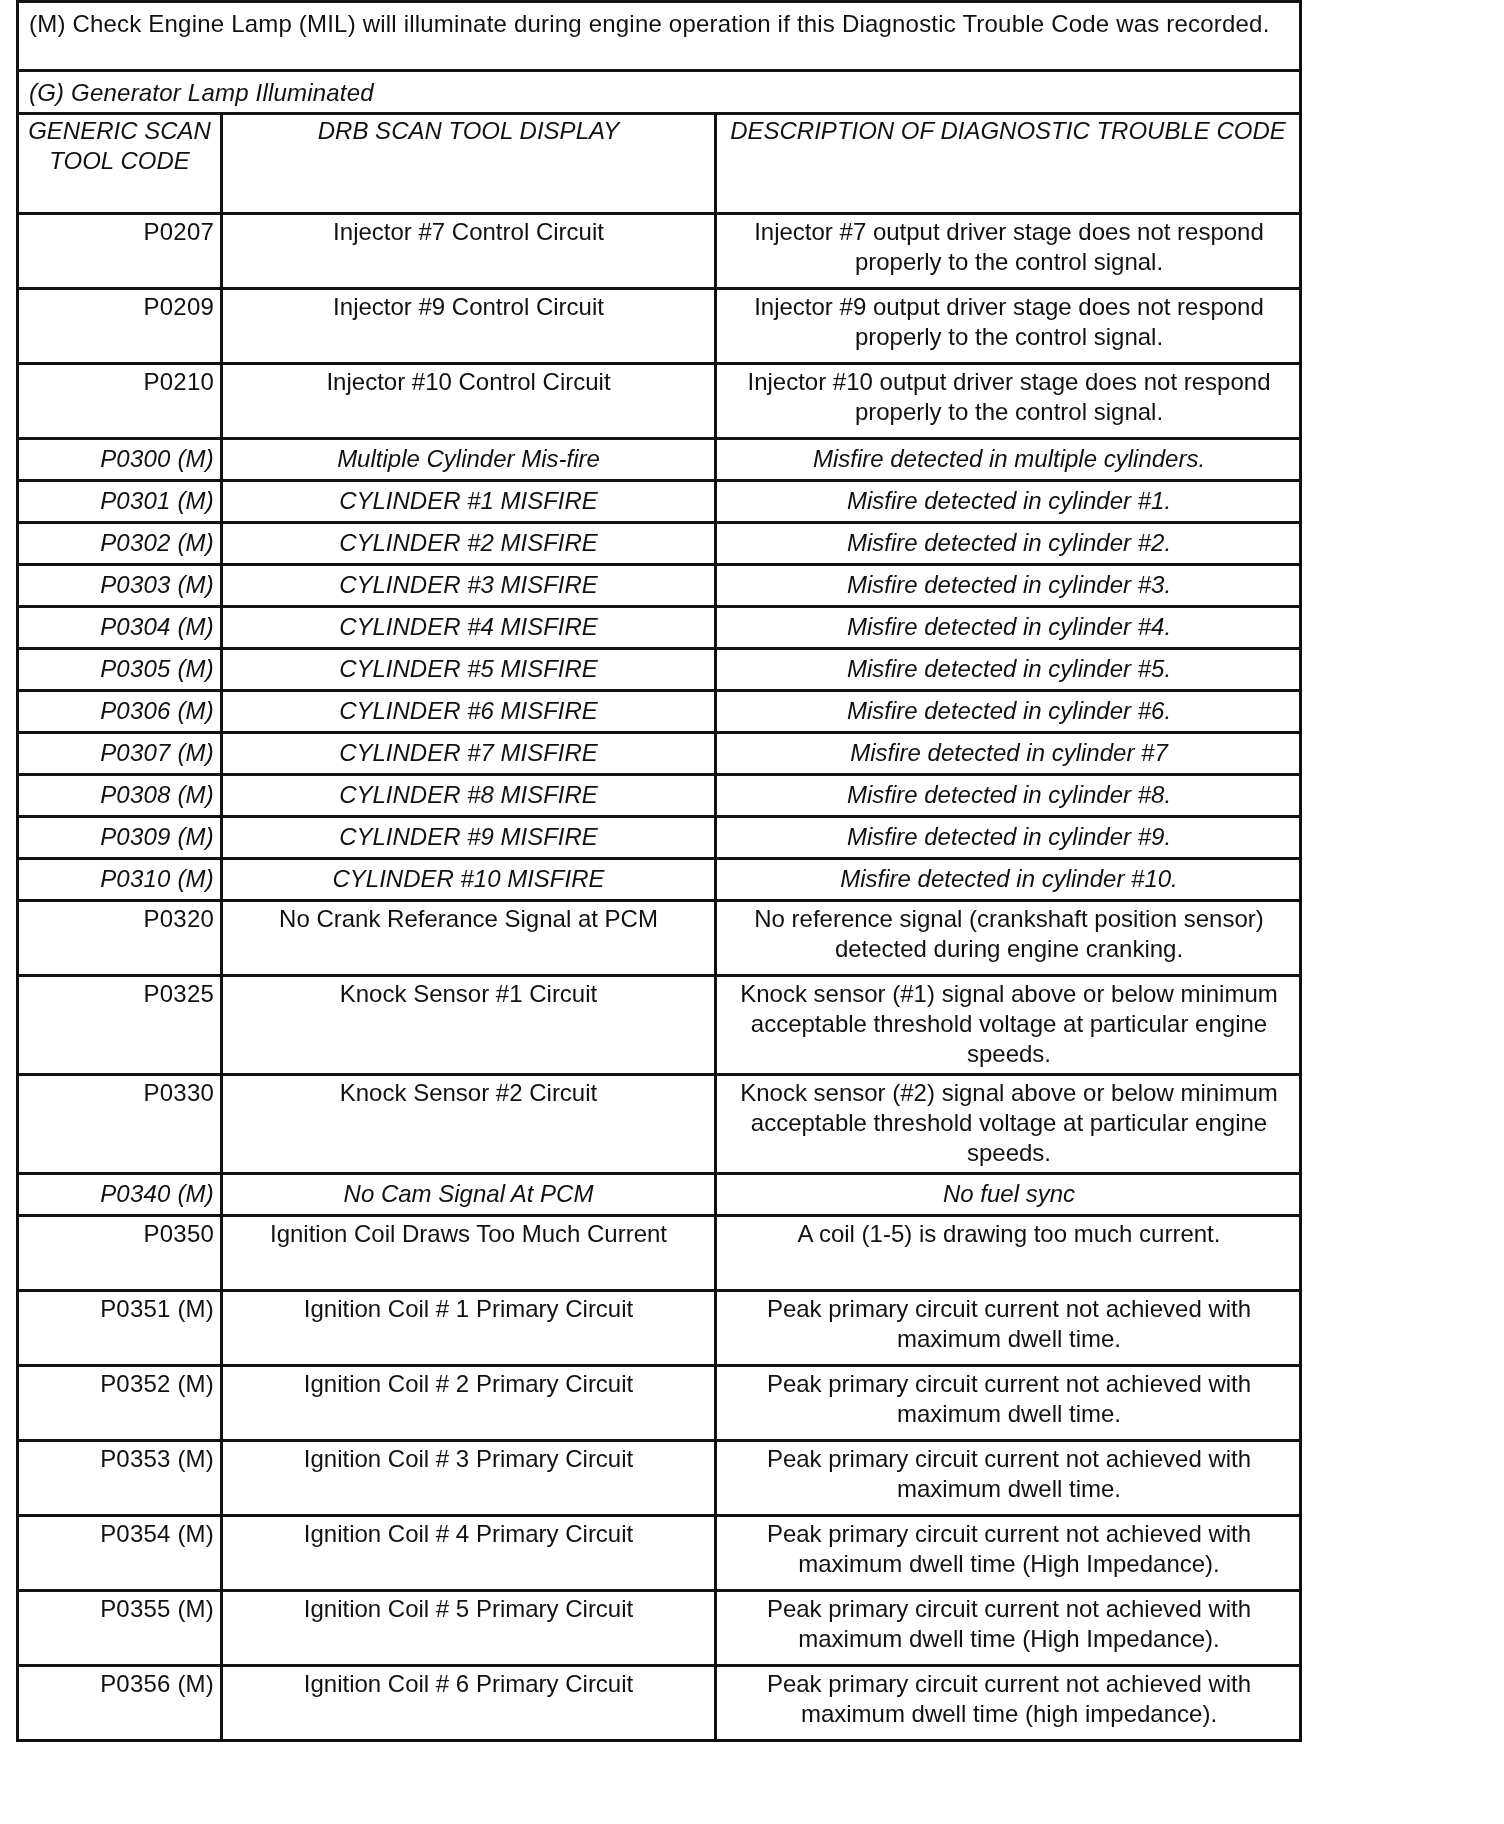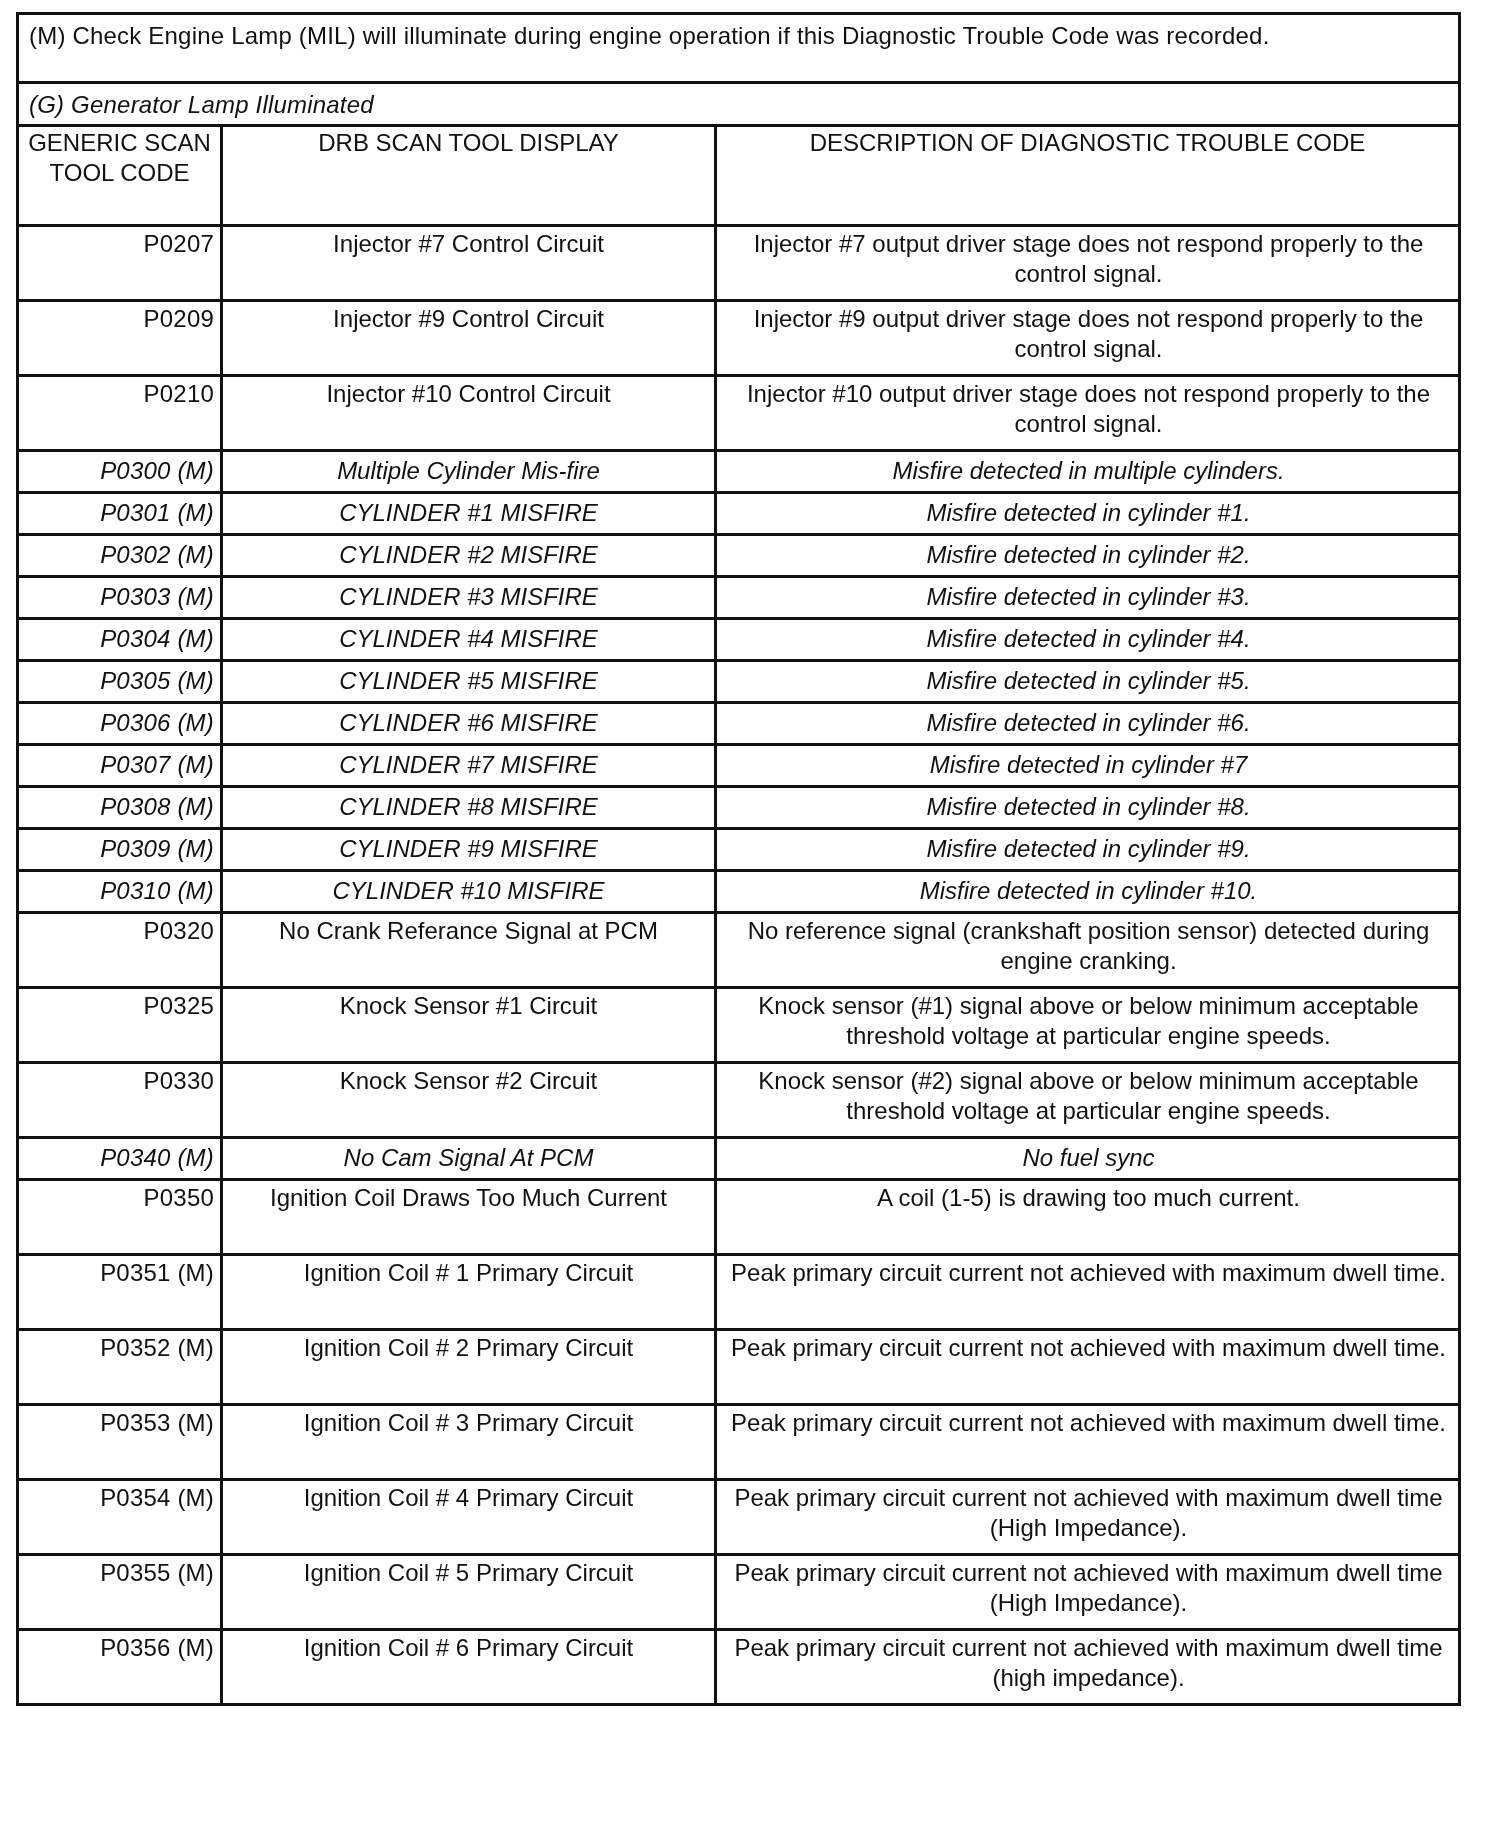--- a/index.html
+++ b/index.html
@@ -11,22 +11,22 @@
       width: 1504px;
       height: 1824px;
       position: relative;
       overflow: hidden;
       font-family: "Liberation Sans", sans-serif;
       color: #111111;
     }
     .sheet {
       position: absolute;
       left: 16px;
-      top: 12px;
-      width: 1445px;
+      top: 0;
+      width: 1286px;
     }
     .note {
       border: 3px solid #111;
       border-bottom: none;
       font-size: 24px;
       line-height: 29px;
       padding: 4px 8px 4px 10px;
       letter-spacing: 0.2px;
     }
     .note.first { height: 69px; box-sizing: border-box; padding-top: 6px; }
@@ -41,21 +41,21 @@
     col.c1 { width: 204px; }
     col.c2 { width: 494px; }
     col.c3 { width: auto; }
     th, td {
       border: 3px solid #111;
       text-align: center;
       vertical-align: top;
       padding: 2px 6px 4px 6px;
       font-weight: normal;
     }
-    th { padding-top: 1px; height: 100px; box-sizing: border-box; }
+    th { padding-top: 1px; height: 100px; box-sizing: border-box; font-style: italic; }
     tr.h2 td { height: 75px; box-sizing: border-box; }
     tr.h1 td { height: 42px; box-sizing: border-box; padding-top: 4px; font-style: italic; }
     td.code { letter-spacing: 0.2px; text-align: right; }
     td.desc { padding-left: 10px; padding-right: 8px; }
   </style>
 </head>
 <body>
 
 <div class="sheet">
   <div class="note first">(M) Check Engine Lamp (MIL) will illuminate during engine operation if this Diagnostic Trouble Code was recorded.</div>

